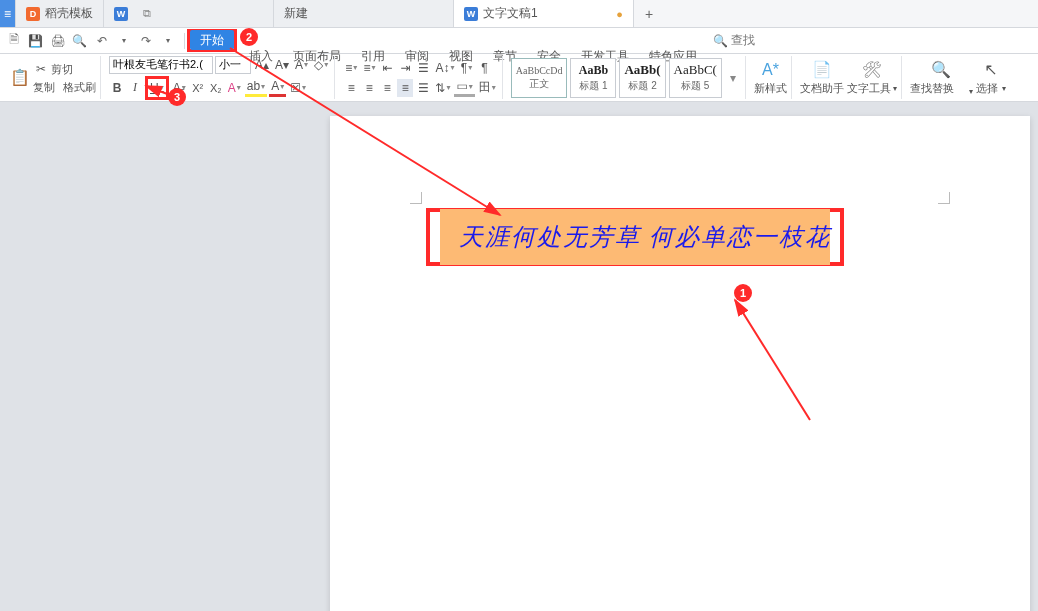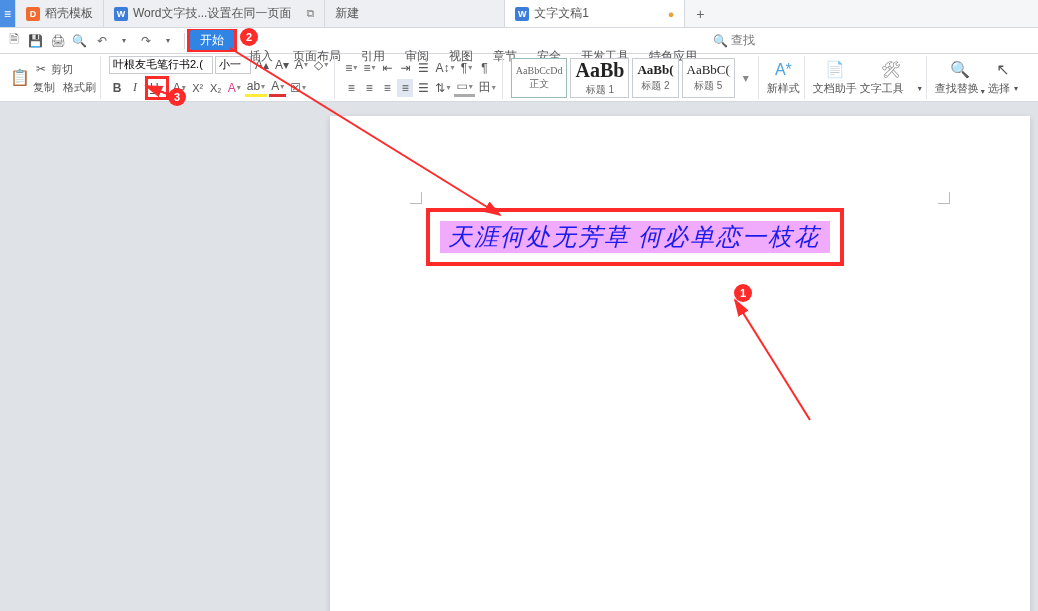--- a/index.html
+++ b/index.html
@@ -47,40 +47,39 @@
 .hl-red { border: 3px solid #ff2a2a; position: relative; }
 .callout { position: absolute; width: 18px; height: 18px; border-radius: 50%; background: #ff2a2a; color: #fff; font-size: 11px; display: flex; align-items: center; justify-content: center; font-weight: bold; z-index: 50; }
 
 
 .workspace { position: absolute; top: 102px; left: 0; right: 0; bottom: 0; overflow: hidden; }
 .page { position: absolute; left: 330px; top: 14px; width: 700px; height: 900px; background: #fff; box-shadow: 0 2px 6px rgba(0,0,0,0.15); }
 .margin-mark { position: absolute; color: #bbb; font-size: 12px; }
 .margin-mark.tl { left: 80px; top: 76px; border-left: 1px solid #bbb; border-top: 1px solid #bbb; width: 12px; height: 12px; transform: rotate(180deg); }
 .margin-mark.tr { right: 80px; top: 76px; border-right: 1px solid #bbb; border-top: 1px solid #bbb; width: 12px; height: 12px; transform: scaleX(-1) rotate(180deg); }
 .selbox { position: absolute; left: 96px; top: 92px; width: 418px; height: 58px; border: 4px solid #ff2a2a; display: flex; align-items: center; padding: 0 10px; }
-.selbg { background: #f0abfc; width: 100%; height: 32px; display: flex; align-items: center; padding: 0 8px; }
+.selbg { background: #fdba74; width: 100%; height: 56px; display: flex; align-items: center; padding: 0 19px; }
 .seltext { font-family: "STXingkai","KaiTi","Brush Script MT",cursive; font-size: 24px; color: #1a1aeb; letter-spacing: 2px; font-style: italic; white-space: nowrap; }
 
 
 .overlay { position: absolute; top: 0; left: 0; width: 1038px; height: 611px; pointer-events: none; z-index: 40; }
 </style>
 </head>
 <body>
 
 <div class="tabbar">
   <div class="tab highlight" style="width:16px;padding:0;justify-content:center">
       <span>≡</span>
     </div>
   <div class="tab">
     <span class="tab-icon orange">D</span>
     <span>稻壳模板</span>
   </div>
   <div class="tab" style="min-width:170px">
     <span class="tab-icon blue">W</span>
-    <span>Word文字技...设置在同一页面</span>
     <span class="tab-close">⧉</span>
   </div>
   <div class="tab" style="min-width:180px">
     <span>新建</span>
   </div>
   <div class="tab active" style="min-width:180px">
     <span class="tab-icon blue">W</span>
     <span>文字文稿1</span>
     <span class="tab-close" style="margin-left:auto;color:#e6a23c">●</span>
   </div>
@@ -190,21 +189,21 @@
       </div>
     </div>
   </div>
 
   <div class="rgroup">
     <div class="stylebox sel">
         <span class="prev sm">AaBbCcDd</span>
         <span class="sl">正文</span>
       </div>
     <div class="stylebox">
-        <span class="prev" style="font-weight:bold;font-size:20px">AaBb</span>
+        <span class="prev" style="font-weight:bold;font-size:12px">AaBb</span>
         <span class="sl">标题 1</span>
       </div>
     <div class="stylebox">
         <span class="prev" style="font-weight:bold">AaBb(</span>
         <span class="sl">标题 2</span>
       </div>
     <div class="stylebox">
         <span class="prev">AaBbC(</span>
         <span class="sl">标题 5</span>
       </div>
@@ -217,30 +216,30 @@
         <span class="lbl">新样式</span>
       </div>
   </div>
   <div class="rgroup">
     <div class="rcol">
         <div class="ico-lg" style="color:#4aa3df">📄</div>
         <span class="lbl">文档助手</span>
       </div>
     <div class="rcol">
         <div class="ico-lg" style="color:#888">🛠</div>
-        <span class="lbl" style="display:flex;align-items:center;gap:14px">
+        <span class="lbl" style="display:flex;align-items:center;gap:2px">
           <span>文字工具</span>
           <span style="font-size:8px">▾</span>
         </span>
       </div>
   </div>
   <div class="rgroup" style="border-right:none">
     <div class="rcol">
         <div class="ico-lg" style="color:#555">🔍</div>
-        <span class="lbl" style="display:flex;align-items:flex-end;gap:2px">
+        <span class="lbl" style="display:flex;align-items:flex-end;gap:15px">
           <span>查找替换</span>
           <span style="font-size:8px">▾</span>
         </span>
       </div>
     <div class="rcol">
         <div class="ico-lg" style="color:#555">↖</div>
         <span class="lbl" style="display:flex;align-items:center;gap:4px">
           <span>选择</span>
           <span style="font-size:8px">▾</span>
         </span>

